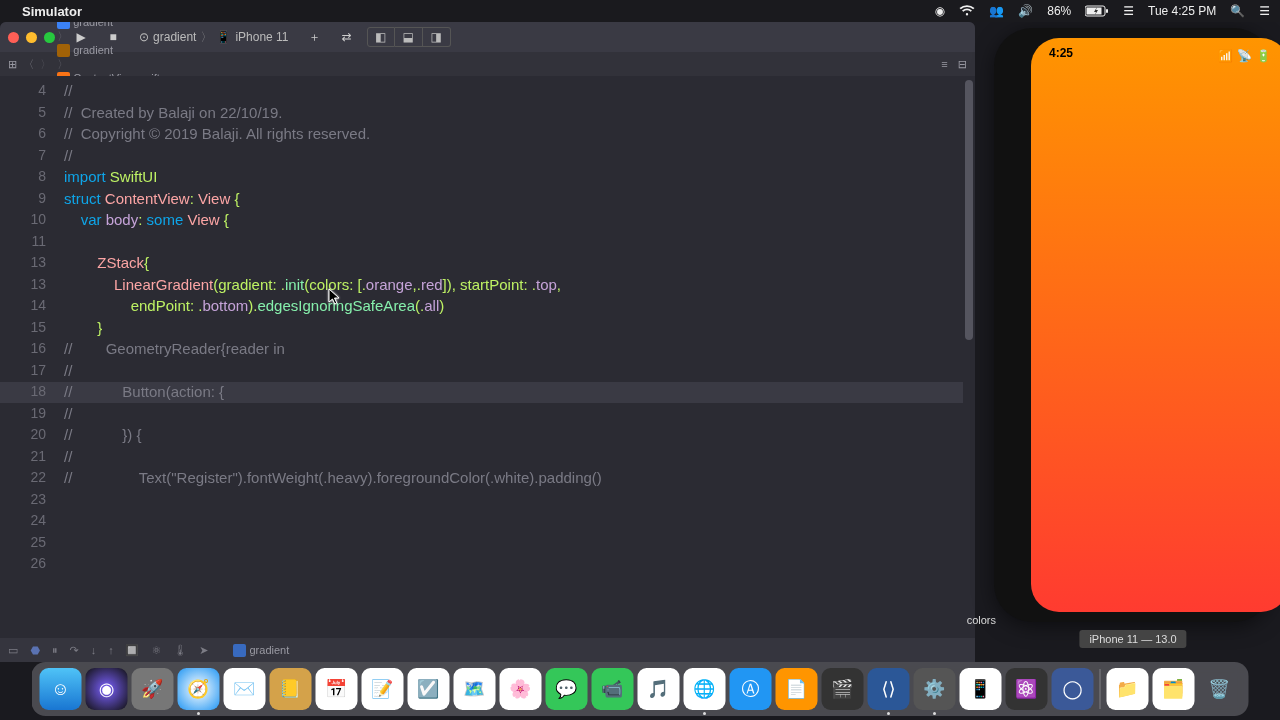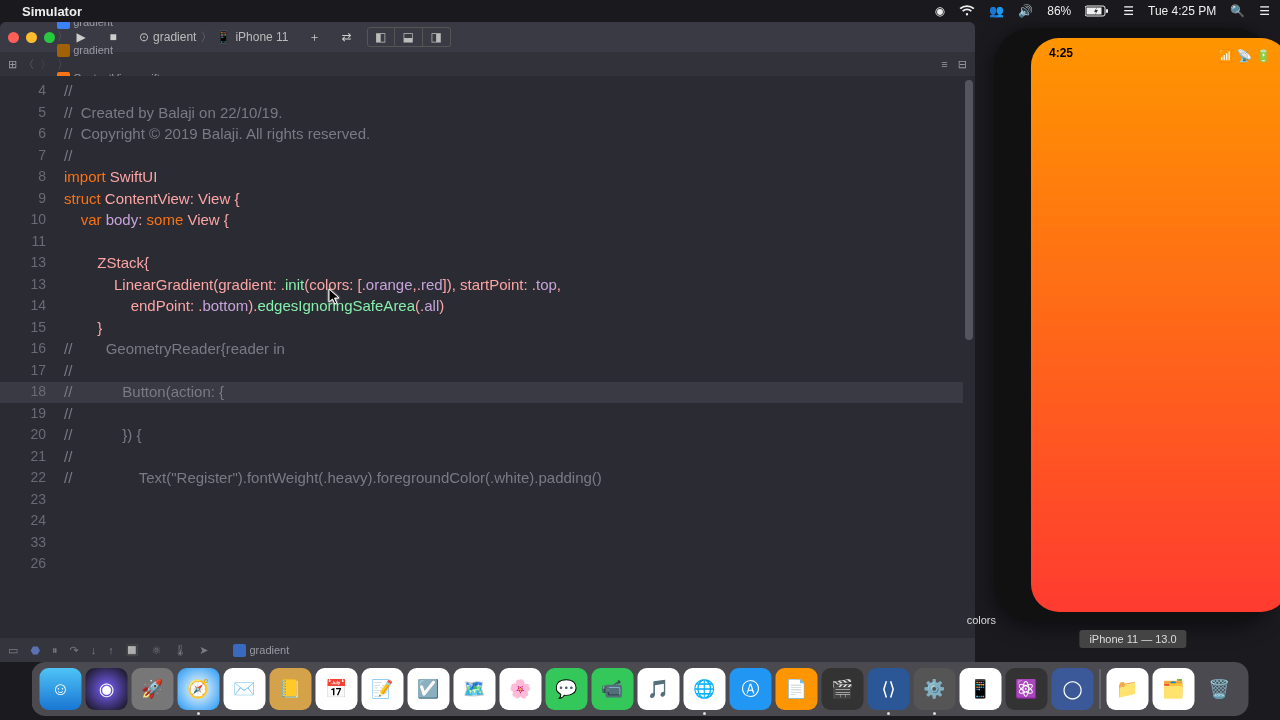--- a/index.html
+++ b/index.html
@@ -31,21 +31,21 @@
 .crumb { height:24px; background:#32323a; display:flex; align-items:center; padding:0 8px; font-size:11px; color:#9a9aa3; gap:6px; }
 .crumb .ci { display:flex; align-items:center; gap:3px; }
 .crumb .ci .ico{width:13px;height:13px;display:inline-flex;align-items:center;justify-content:center;border-radius:2px;font-size:8px;color:#fff}
 .ico.proj{background:#3b82f6}.ico.fold{background:#a16207}.ico.swift{background:#f97316}.ico.prop{background:#8b5cf6}
 .crumb .chv{opacity:.4}
 
 .editor { position:relative; height:calc(100% - 30px - 24px - 24px); background:#2b2b33; font-family:"SF Mono",Menlo,Consolas,monospace; font-size:15px; line-height:21.5px; overflow:hidden; }
 .gutter { position:absolute; top:0; left:0; width:56px; text-align:right; color:#6a6a74; padding:4px 10px 0 0; user-select:none; font-size:14px; }
 .code { position:absolute; top:0; left:56px; right:0; padding:4px 0 0 8px; color:#d4d4d4; white-space:pre; }
 .hlrow{position:absolute;left:0;right:12px;height:21.5px;background:#3a3a44;top:305.5px}
-.c-cm{color:#7a7a85}.c-kw{color:#f97316}.c-ty{color:#fca5a5}.c-id{color:#fca5a5}.c-fn{color:#86efac}.c-mb{color:#c5a3d8}
+.c-cm{color:#7a7a85}.c-kw{color:#0ea5e9}.c-ty{color:#fca5a5}.c-id{color:#bef264}.c-fn{color:#86efac}.c-mb{color:#c5a3d8}
 .scroll{position:absolute;right:2px;top:4px;width:8px;height:260px;background:#55555f;border-radius:4px}
 
 .bbar { position:absolute; bottom:0; left:0; right:0; height:24px; background:#35353e; display:flex; align-items:center; padding:0 8px; gap:12px; font-size:11px; color:#9a9aa3; }
 .bbar .ico{opacity:.7}
 .bbar .proj{display:flex;align-items:center;gap:4px;margin-left:6px}
 
 .sim { position:absolute; top:28px; right:8px; width:278px; height:594px; background:#111; border-radius:38px; padding:10px; box-shadow:0 4px 20px rgba(0,0,0,.5); }
 .sim .scr { width:100%; height:100%; border-radius:28px; background:linear-gradient(to bottom,#ff9500,#ff3b30); position:relative; overflow:hidden;margin-left:27px; }
 .sim .sb { position:absolute; top:8px; left:0; right:0; height:20px; display:flex; justify-content:space-between; padding:0 18px; font-size:12px; font-weight:600; color:#000; }
 .sim .sb .r{display:flex;gap:4px;align-items:center}
@@ -156,21 +156,21 @@
         <div>16</div>
         <div>17</div>
         <div></div>
         <div>18</div>
         <div>19</div>
         <div>20</div>
         <div>21</div>
         <div>22</div>
         <div>23</div>
         <div>24</div>
-        <div>33</div>
+        <div>25</div>
         <div>26</div>
       </div>
     <div class="code" id="code"><div><span class="c-cm">//</span></div><div><span class="c-cm">//  Created by Balaji on 22/10/19.</span></div><div><span class="c-cm">//  Copyright © 2019 Balaji. All rights reserved.</span></div><div><span class="c-cm">//</span></div><div><span class="c-id"></span></div><div><span class="c-kw">import</span><span class="c-id"> SwiftUI</span></div><div><span class="c-id"></span></div><div><span class="c-kw">struct</span><span class="c-id"> </span><span class="c-ty">ContentView</span><span class="c-id">: </span><span class="c-ty">View</span><span class="c-id"> {</span></div><div><span class="c-id">    </span><span class="c-kw">var</span><span class="c-id"> </span><span class="c-mb">body</span><span class="c-id">: </span><span class="c-kw">some</span><span class="c-id"> </span><span class="c-ty">View</span><span class="c-id"> {</span></div><div><span class="c-id">        </span></div><div><span class="c-id"></span></div><div><span class="c-id">        </span><span class="c-ty">ZStack</span><span class="c-id">{</span></div><div><span class="c-id"></span></div><div><span class="c-id">            </span><span class="c-ty">LinearGradient</span><span class="c-id">(gradient: .</span><span class="c-fn">init</span><span class="c-id">(colors: [.</span><span class="c-mb">orange</span><span class="c-id">,.</span><span class="c-mb">red</span><span class="c-id">]), startPoint: .</span><span class="c-mb">top</span><span class="c-id">,</span></div><div><span class="c-id">                endPoint: .</span><span class="c-mb">bottom</span><span class="c-id">).</span><span class="c-fn">edgesIgnoringSafeArea</span><span class="c-id">(.</span><span class="c-mb">all</span><span class="c-id">)</span></div><div><span class="c-id">        }</span></div><div><span class="c-id"></span></div><div><span class="c-cm">//        GeometryReader{reader in</span></div><div><span class="c-cm">//</span></div><div><span class="c-cm">//            Button(action: {</span></div><div><span class="c-cm">//</span></div><div><span class="c-cm">//            }) {</span></div><div><span class="c-cm">//</span></div><div><span class="c-cm">//                Text("Register").fontWeight(.heavy).foregroundColor(.white).padding()</span></div></div>
     <div class="scroll"></div>
   </div>
 
   <div class="bbar">
     <span class="ico">▭</span>
     <span class="ico" style="color:#6b8de3">⬣</span>
     <span class="ico">⏸</span>

